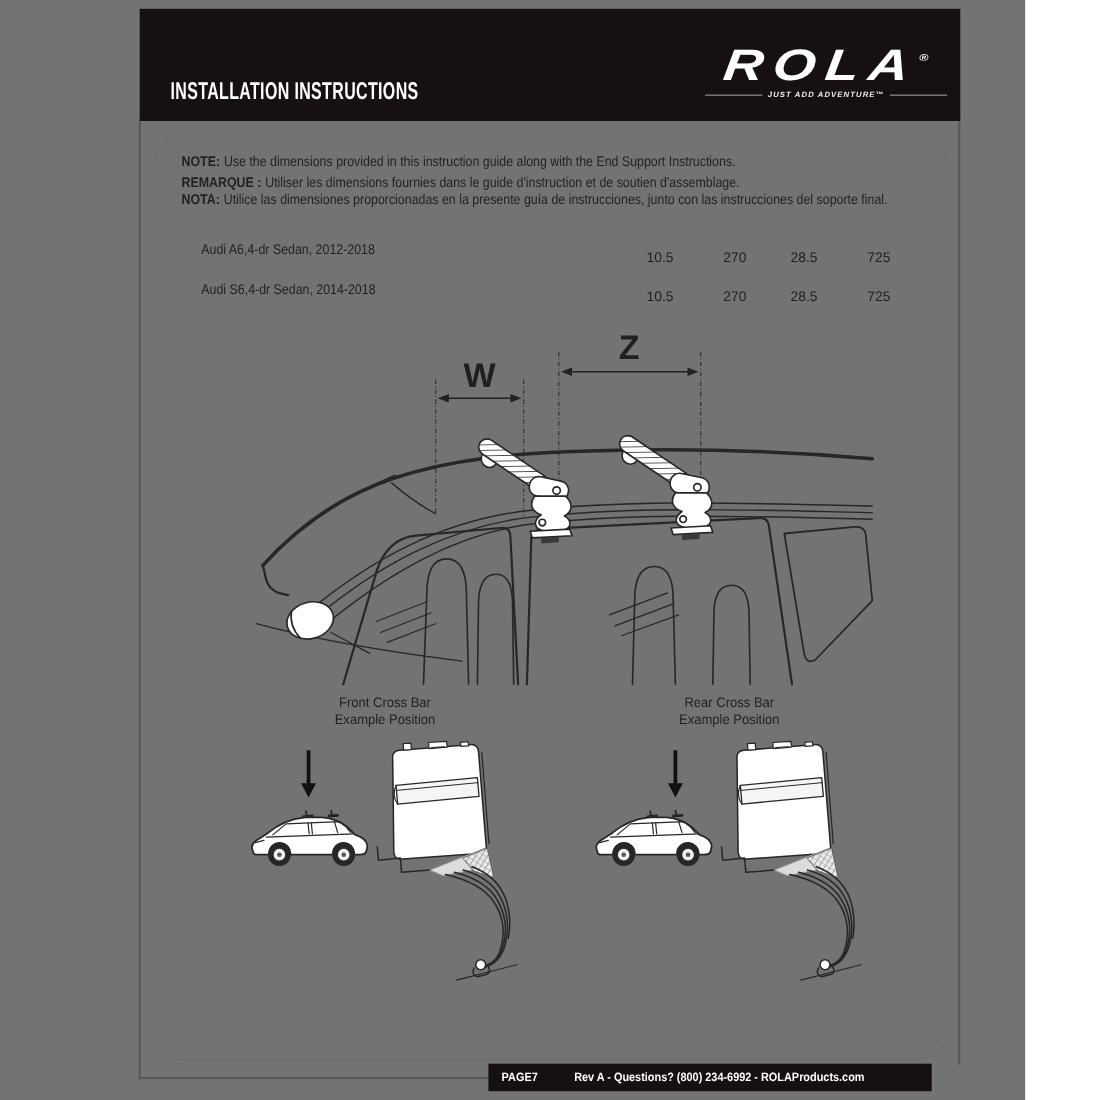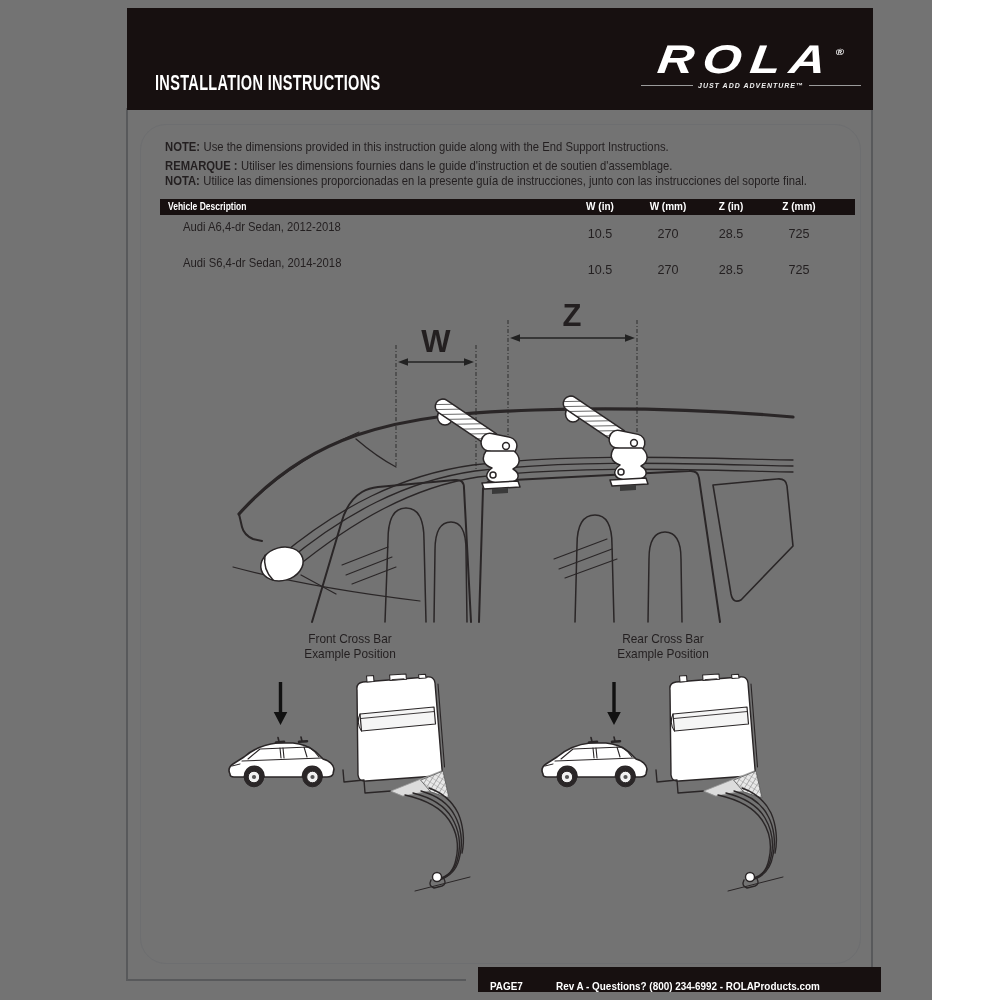--- a/index.html
+++ b/index.html
@@ -51,22 +51,22 @@
   
   .fig-label{position:absolute;top:632px;width:270px;text-align:center;font-size:12.6px;line-height:15px;
              transform:scaleX(.94);transform-origin:50% 0;}
   #fig-label-front{left:215px;} #fig-label-rear{left:528px;}
 
   svg{position:absolute;overflow:visible;}
   #main-diagram{left:215px;top:298px;}
   #fig-front{left:215px;top:668px;} #fig-rear{left:528px;top:668px;}
 
   
-  #footer-bar{position:absolute;left:478px;top:967px;width:403px;height:25px;background:#171010;
-              display:flex;align-items:flex-end;color:#fff;font-size:11px;font-weight:bold;}
+  #footer-bar{position:absolute;left:444px;top:967px;width:403px;height:25px;background:#171010;
+              display:flex;align-items:center;color:#fff;font-size:11px;font-weight:bold;}
   #footer-page{margin-left:12px;transform:scaleX(.9);transform-origin:0 50%;}
   #footer-info{margin-left:30px;white-space:nowrap;transform:scaleX(.9);transform-origin:0 50%;}
 </style>
 </head>
 <body>
 
 <div id="page">
 
   <div class="edge" id="edge-left"></div>
   <div class="edge" id="edge-right"></div>
@@ -89,27 +89,20 @@
   <div class="note" id="note-en">
     <b>NOTE:</b><span>Use the dimensions provided in this instruction guide along with the End Support Instructions.</span>
   </div>
   <div class="note" id="note-fr">
     <b>REMARQUE :</b><span>Utiliser les dimensions fournies dans le guide d'instruction et de soutien d'assemblage.</span>
   </div>
   <div class="note" id="note-es">
     <b>NOTA:</b><span>Utilice las dimensiones proporcionadas en la presente guía de instrucciones, junto con las instrucciones del soporte final.</span>
   </div>
 
-  <div id="veh-table-header">
-    <span class="hdr-desc">Vehicle Description</span>
-    <span class="col c0">W (in)</span>
-    <span class="col c1">W (mm)</span>
-    <span class="col c2">Z (in)</span>
-    <span class="col c3">Z (mm)</span>
-  </div>
   <div class="veh-row" id="row-0">
     <span class="veh-name">Audi A6,4-dr Sedan, 2012-2018</span>
     <span class="veh-val col c0">10.5</span>
     <span class="veh-val col c1">270</span>
     <span class="veh-val col c2">28.5</span>
     <span class="veh-val col c3">725</span>
   </div>
   <div class="veh-row" id="row-1">
     <span class="veh-name">Audi S6,4-dr Sedan, 2014-2018</span>
     <span class="veh-val col c0">10.5</span>

